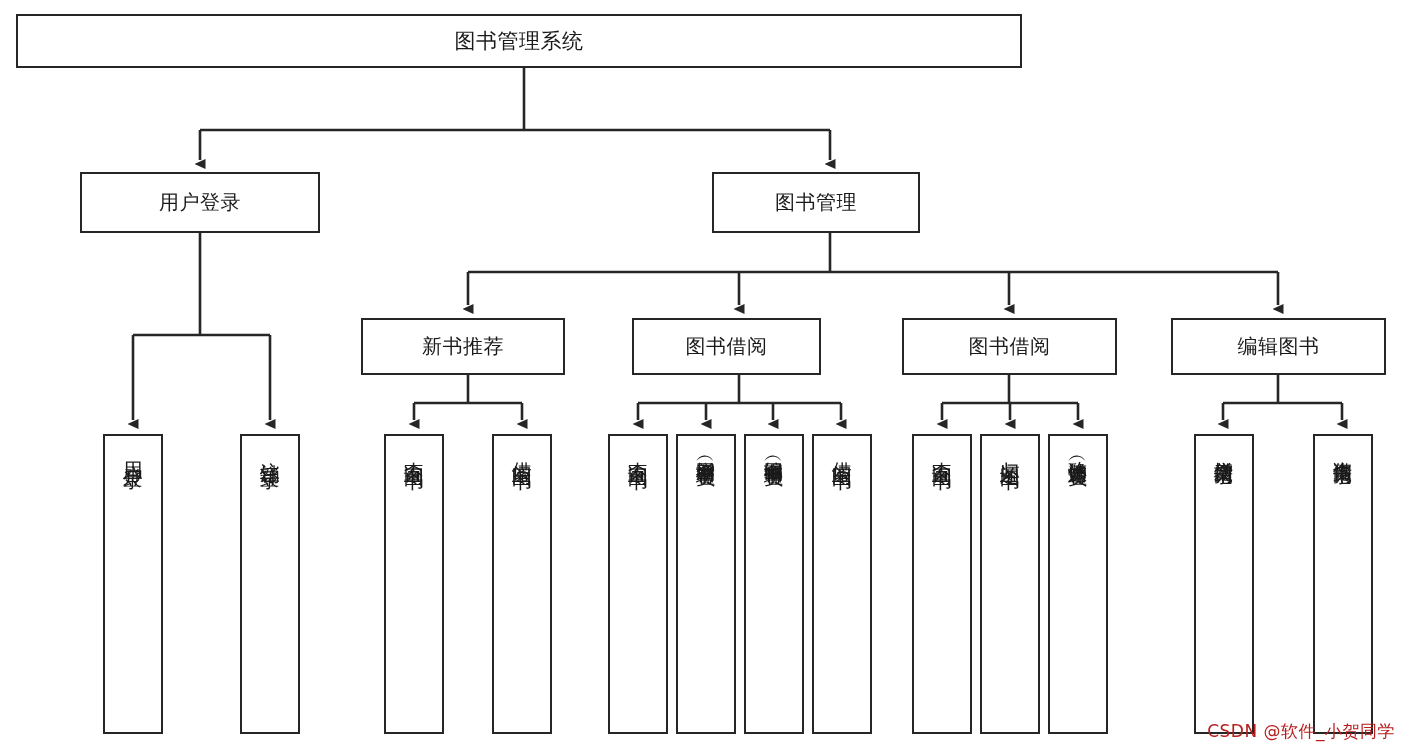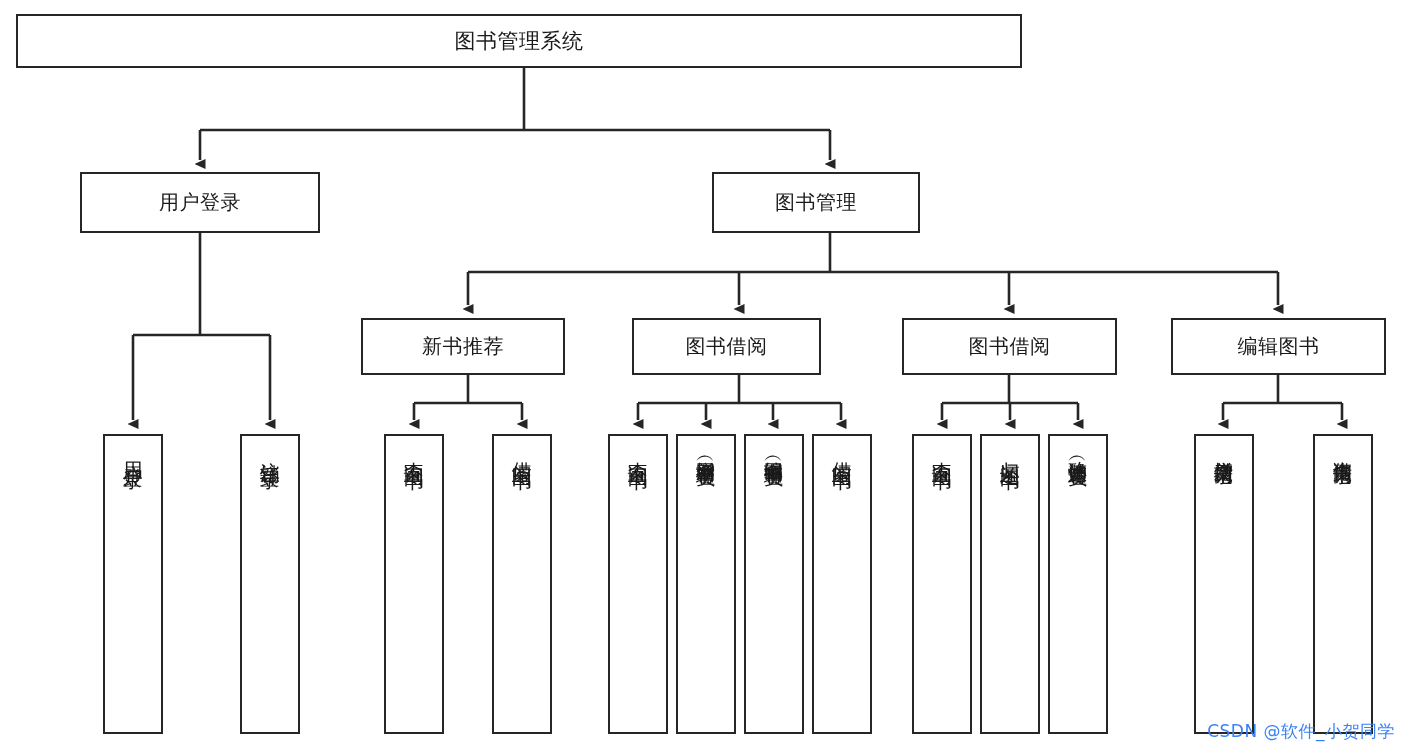--- a/index.html
+++ b/index.html
@@ -65,21 +65,21 @@
     font-size: 19px;
     letter-spacing: 1px;
   }
 
   
   #watermark {
     position: absolute;
     right: 10px;
     bottom: 4px;
     font-size: 17px;
-    color: #3b82f6;
+    color: #b91c1c;
     white-space: nowrap;
     letter-spacing: 0.5px;
     pointer-events: none;
   }
 </style>
 </head>
 <body>
 
 <div id="canvas">
 

